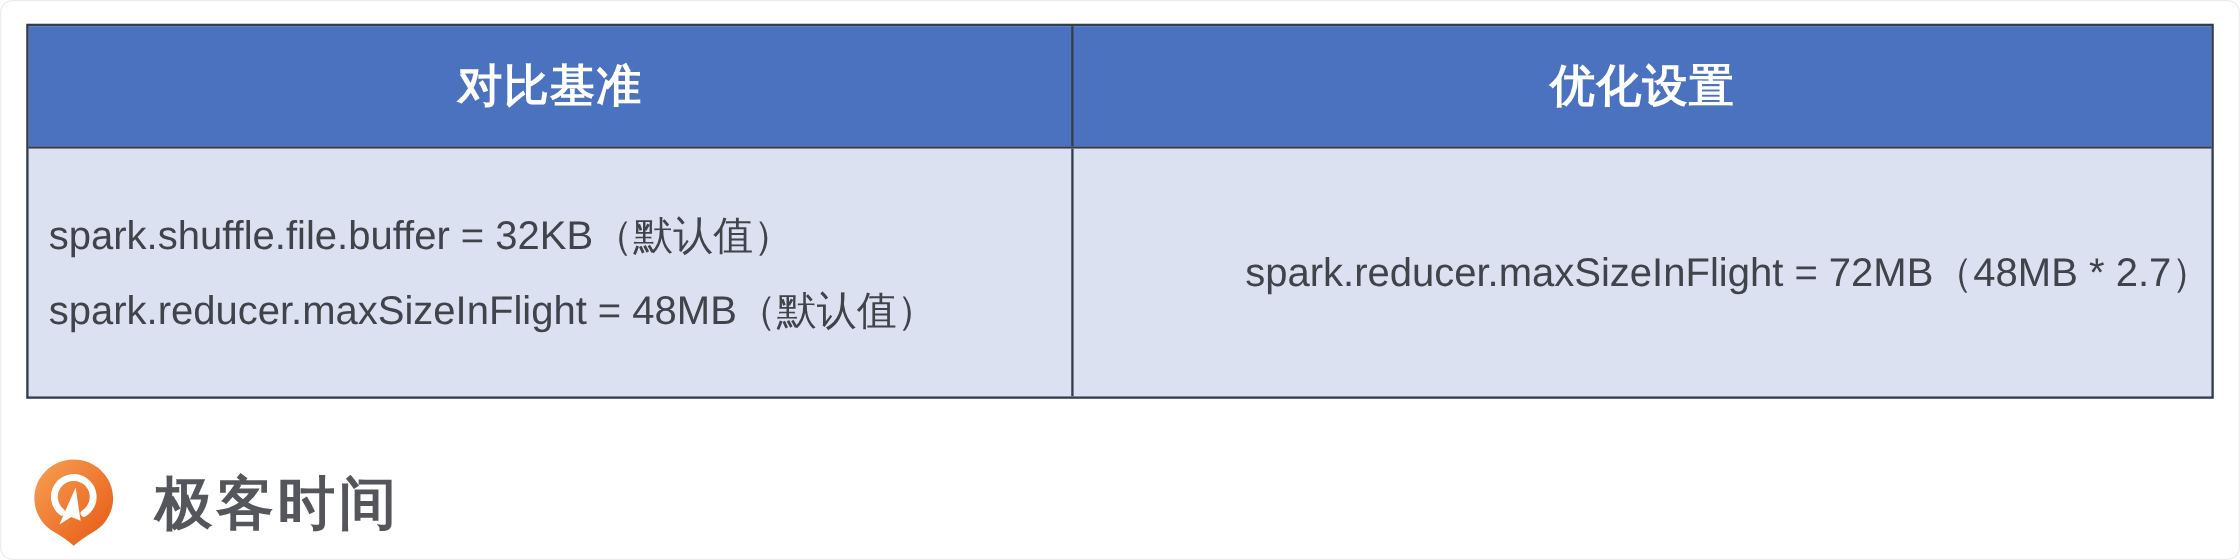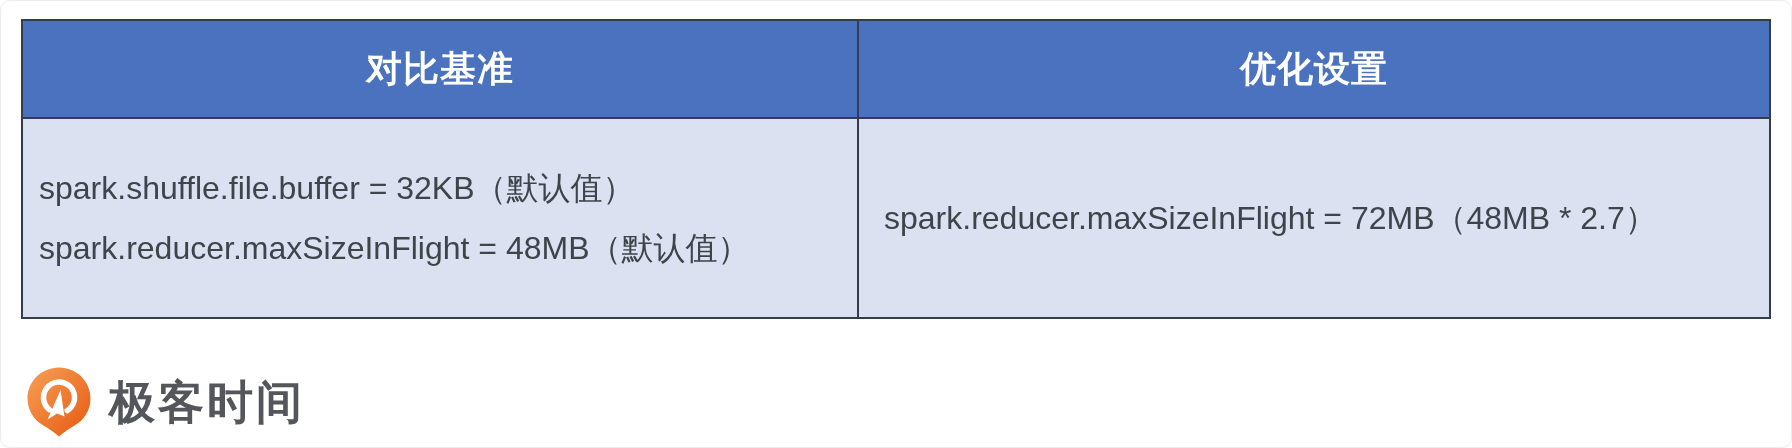--- a/index.html
+++ b/index.html
@@ -28,42 +28,42 @@
     width:1750px;height:300px;
     border:2px solid var(--border);
     display:flex;flex-direction:column;
     background:var(--body-bg);
   }
   .row{display:flex;width:100%;}
   .row.head{height:98px;border-bottom:2px solid var(--border);}
   .row.body{flex:1;}
   .cell{min-width:0;}
   .cell.left{width:836px;border-right:2px solid var(--border);}
-  .cell.right{flex:1;}
+  .cell.right{flex:1;text-align:right;}
   .hcell{
     background:var(--header-bg);
     color:var(--header-text);
     display:flex;align-items:center;justify-content:center;
     font-size:36px;font-weight:700;
     letter-spacing:1px;
   }
   .bcell{
     background:var(--body-bg);
     color:var(--body-text);
     display:flex;flex-direction:column;justify-content:center;
     font-size:32px;line-height:60px;
   }
   .bcell.left{padding-left:16px;}
   .bcell.right{padding-left:25px;}
   .cfg-line{white-space:nowrap;}
   .logo{
     position:absolute;
     left:22px;top:364px;
     display:flex;align-items:center;
-    gap:14px;
+    gap:29px;
   }
   .logo-icon{width:72px;height:74px;display:block;}
   .logo-text{
     font-size:46px;
     font-weight:700;
     color:var(--logo-text);
     letter-spacing:3px;
     line-height:74px;
   }
 </style>

